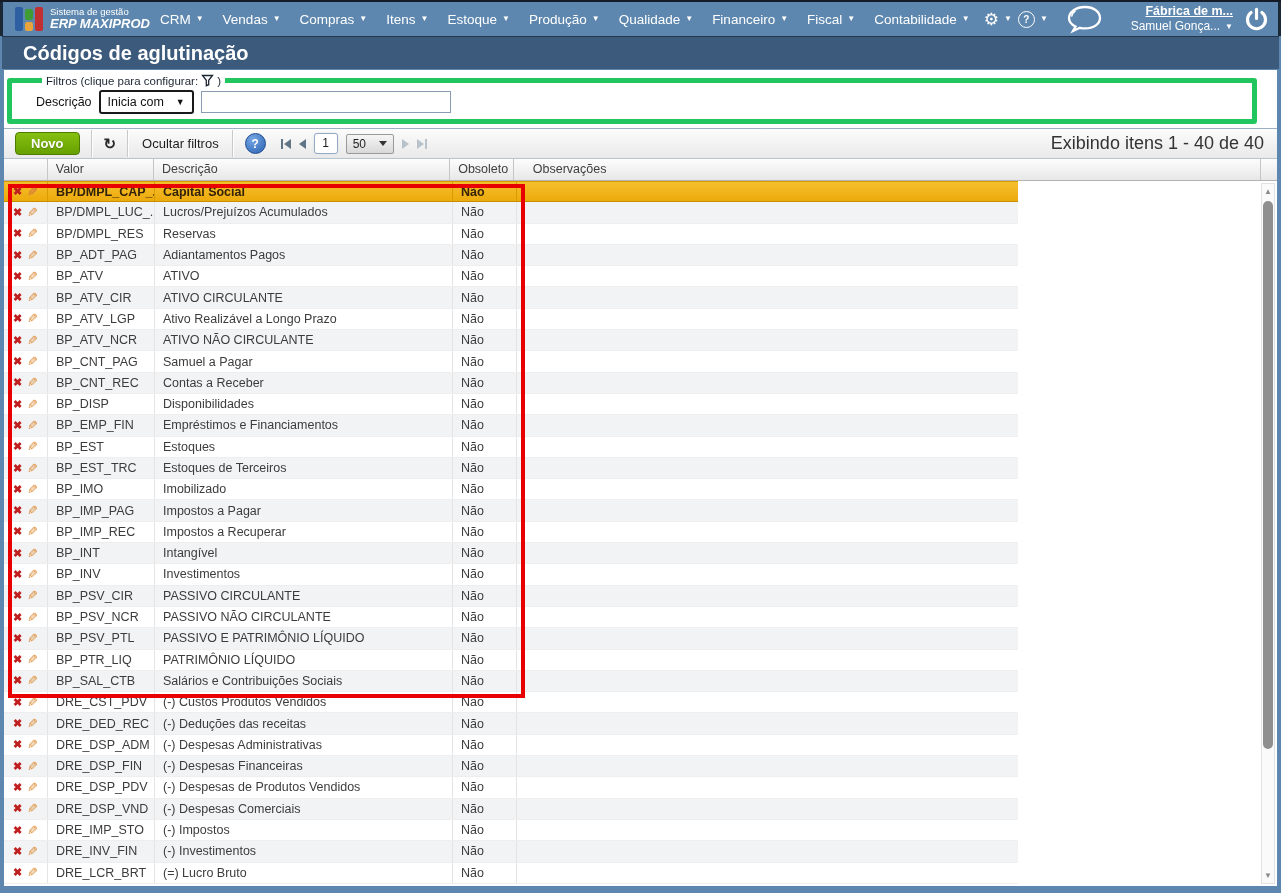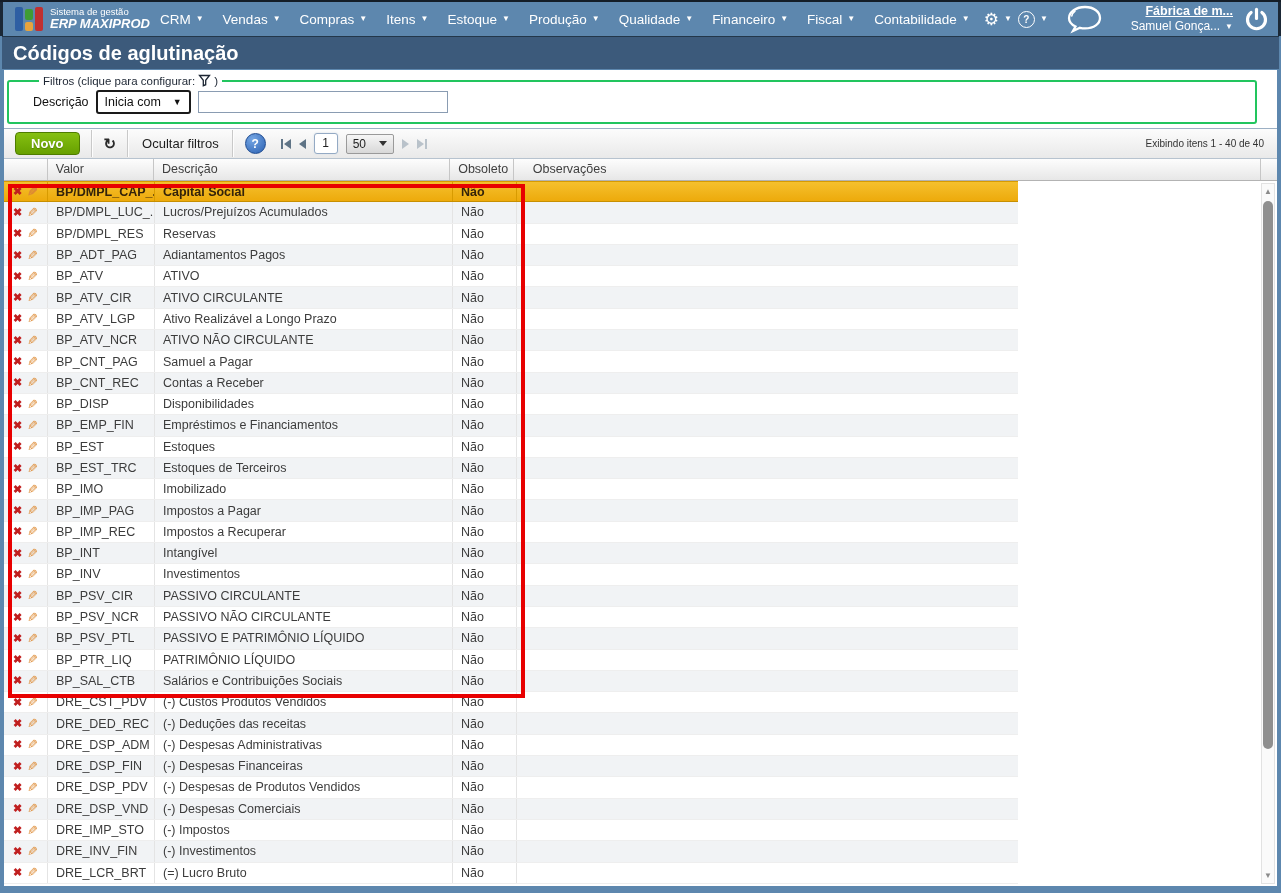--- a/index.html
+++ b/index.html
@@ -24,28 +24,28 @@
   .caret{font-size:8px;line-height:1;}
   .nav-icons{display:flex;align-items:center;gap:6px;margin-left:14px;}
   .gear{font-size:17px;line-height:1;}
   .help-round{width:15px;height:15px;border:1.6px solid #fff;border-radius:50%;font-size:10px;font-weight:bold;display:flex;align-items:center;justify-content:center;}
   .top-right{margin-left:auto;display:flex;align-items:center;gap:10px;margin-right:8px;}
   .user-block{text-align:right;line-height:1.25;margin-left:18px;}
   .company-link{font-size:12.5px;text-decoration:underline;font-weight:bold;cursor:pointer;}
   .user-name{font-size:12px;display:flex;align-items:center;gap:5px;justify-content:flex-end;cursor:pointer;}
 
   
-  .titlebar{position:absolute;top:34px;left:2px;right:2px;height:33px;background:#3c5a7b;border-top:1px solid #23374a;color:#fff;font-size:20px;font-weight:bold;line-height:32px;padding-left:11px;box-sizing:border-box;}
+  .titlebar{position:absolute;top:34px;left:2px;right:2px;height:33px;background:#3c5a7b;border-top:1px solid #23374a;color:#fff;font-size:20px;font-weight:bold;line-height:32px;padding-left:21px;box-sizing:border-box;}
 
   
   .content{position:absolute;top:67px;left:0;right:0;bottom:0;background:#5d87ae;padding:1px 4px 7px 4px;box-sizing:border-box;}
   .content-inner{position:relative;background:#fff;height:100%;box-sizing:border-box;overflow:hidden;}
 
   
-  fieldset.filters{margin:4px 20px 0 3px;border:2px solid #22c55e;border-radius:3px;height:50px;padding:0 0 0 24px;box-sizing:border-box;}
+  fieldset.filters{margin:4px 20px 0 3px;border:5px solid #22c55e;border-radius:3px;height:50px;padding:0 0 0 24px;box-sizing:border-box;}
   fieldset.filters legend{font-size:11.5px;color:#1d2633;padding:0 4px;margin-left:6px;display:flex;align-items:center;gap:3px;}
   .filter-row{display:flex;align-items:center;margin-top:3px;}
   .filter-label{font-size:12.5px;color:#111;margin-right:7px;}
   .op-select{border:2px solid #1a1a1a;border-radius:3px;height:24px;display:flex;align-items:center;padding:0 7px;font-size:12.5px;color:#111;gap:12px;background:#fff;cursor:pointer;box-sizing:border-box;}
   .op-caret{font-size:9px;}
   .filter-input{margin-left:7px;width:250px;height:22px;border:1px solid #8a9cb2;font-size:12.5px;padding:0 4px;box-sizing:border-box;}
 
   
   .toolbar{position:absolute;top:58px;left:0;right:0;height:31px;background:linear-gradient(#fcfcfc,#e9e9e9);border-top:1px solid #9cb0c4;border-bottom:1px solid #b7c3cf;display:flex;align-items:center;box-sizing:border-box;}
   .novo-btn{margin:0 11px;background:linear-gradient(#85c011,#67a000);border:1px solid #4e7c00;border-radius:4px;color:#fff;font-weight:bold;font-size:13px;padding:3px 15px;cursor:pointer;text-shadow:0 1px 1px rgba(0,0,0,.25);}
@@ -56,21 +56,21 @@
   .pager{display:flex;align-items:center;gap:8px;margin-left:4px;}
   .pg-btn{display:flex;align-items:center;gap:1px;cursor:pointer;}
   .pg-on{color:#5f7486;}
   .pg-off{color:#b9c2ca;}
   .tri-l{width:0;height:0;border-top:5px solid transparent;border-bottom:5px solid transparent;border-right:7px solid currentColor;}
   .tri-r{width:0;height:0;border-top:5px solid transparent;border-bottom:5px solid transparent;border-left:7px solid currentColor;}
   .pg-bar{width:2px;height:10px;background:currentColor;}
   .pg-num{width:22px;height:19px;border:1px solid #94aac4;border-radius:3px;background:#fff;text-align:center;font-size:12px;line-height:19px;color:#222;box-shadow:0 0 2px #d3dde7;}
   .pg-size{width:48px;height:20px;border:1px solid #9a9a9a;border-radius:2px;background:linear-gradient(#f6f6f6,#d8d8d8);font-size:12px;color:#222;display:flex;align-items:center;justify-content:space-between;padding:0 6px;box-sizing:border-box;cursor:pointer;}
   .dd-caret{width:0;height:0;border-left:4px solid transparent;border-right:4px solid transparent;border-top:5px solid #333;}
-  .items-info{margin-left:auto;margin-right:13px;font-size:10px;color:#333;}
+  .items-info{margin-left:auto;margin-right:13px;font-size:18px;color:#333;}
 
   
   .grid{position:absolute;top:89px;left:0;right:0;bottom:0;}
   .grid-header{height:22px;display:flex;background:linear-gradient(#fdfdfd,#e7e7e7);border-bottom:1px solid #b3b3b3;box-sizing:border-box;font-size:12.5px;color:#3f3f3f;}
   .gh{border-right:1px solid #c6c6c6;padding:3px 0 0 8px;box-sizing:border-box;white-space:nowrap;overflow:hidden;}
   .gh-icons{width:44px;padding-left:0;}
   .gh-valor{width:107px;}
   .gh-desc{width:298px;}
   .gh-obs{width:64px;}
   .gh-observ{width:741px;margin-left:11px;}

